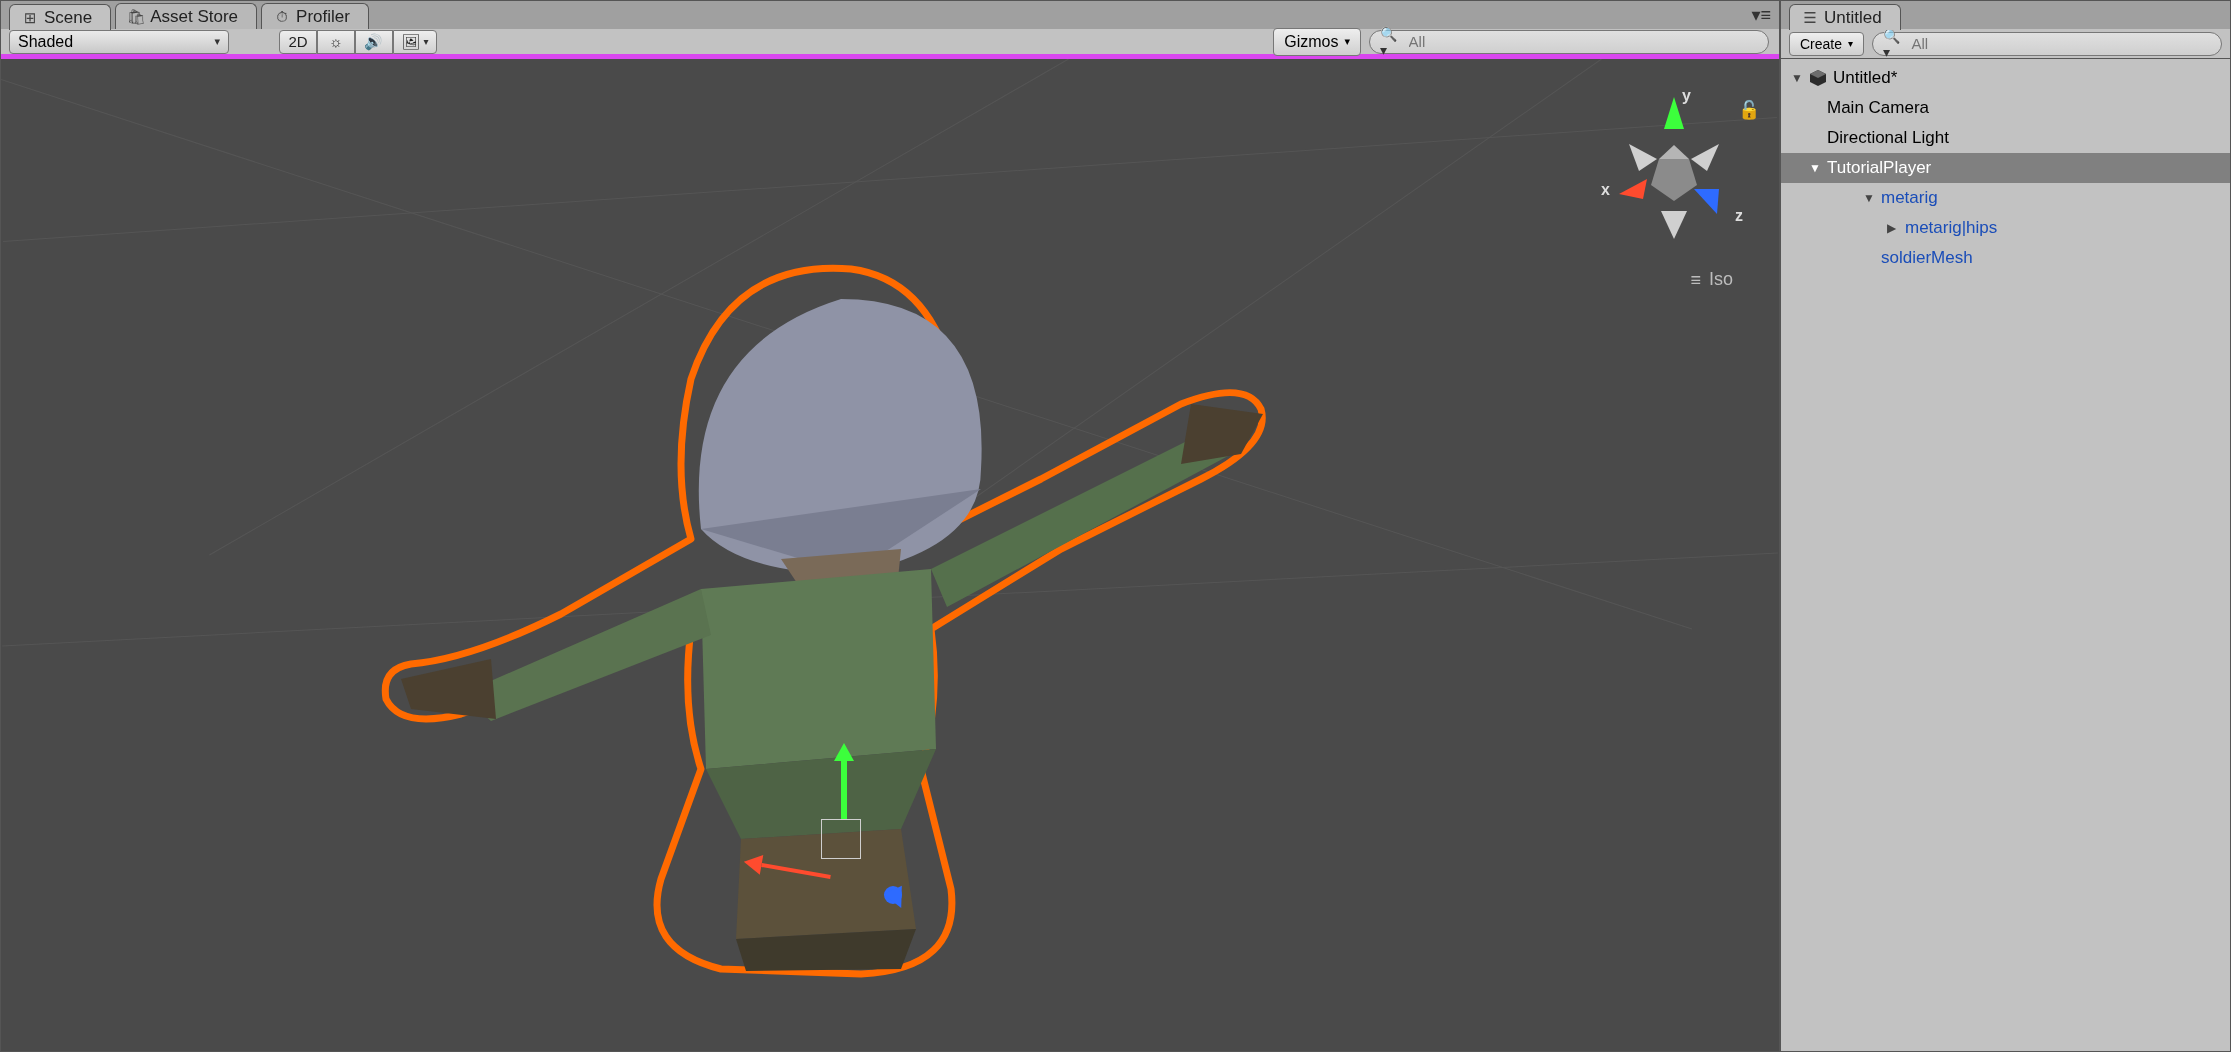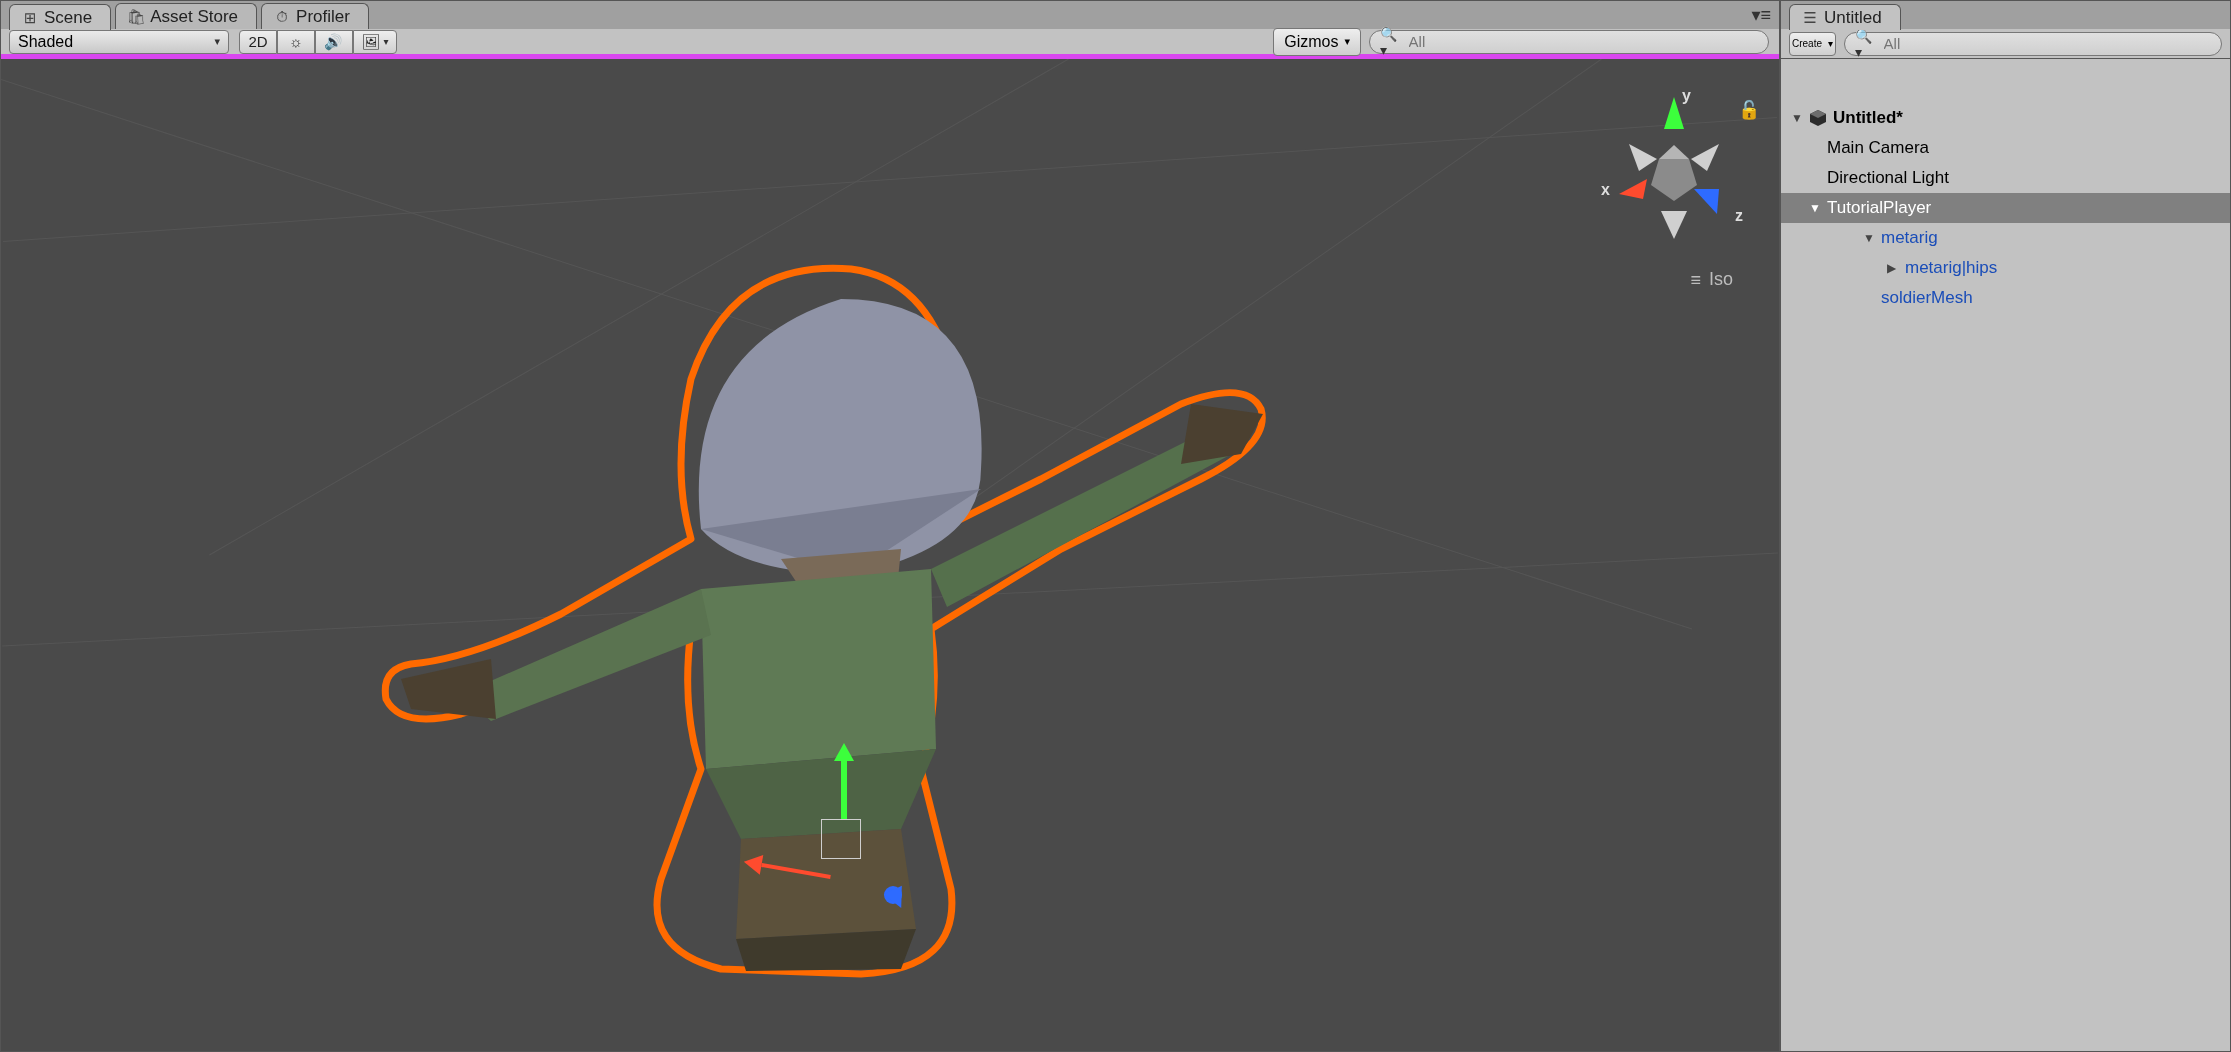--- a/index.html
+++ b/index.html
@@ -12,21 +12,21 @@
   .tab.active { background:#c2c2c2; position:relative; z-index:2; top:1px; }
   .tab .icn { width:16px; height:16px; display:inline-flex; align-items:center; justify-content:center; font-size:15px; color:#444; }
   .tab-strip .tab-menu { margin-left:auto; margin-right:8px; color:#333; font-size:18px; cursor:pointer; align-self:center; }
 
   .toolbar { height:30px; background:#c2c2c2; border-bottom:5px solid #d946ef; display:flex; align-items:center; padding:0 8px; gap:10px; position:relative; }
   .dropdown { height:24px; min-width:220px; background:linear-gradient(#eaeaea,#c8c8c8); border:1px solid #777; border-radius:4px; display:flex; align-items:center; justify-content:space-between; padding:0 8px; font-size:16px; color:#000; cursor:pointer; }
   .dropdown .caret { font-size:11px; color:#333; }
   .tbtn { width:38px; height:24px; background:linear-gradient(#eee,#cfcfcf); border:1px solid #777; border-radius:4px; display:flex; align-items:center; justify-content:center; font-size:15px; color:#222; cursor:pointer; }
   .tbtn.wide { width:44px; }
   .tbtn.caret::after{ content:"▾"; font-size:10px; margin-left:3px; color:#333;}
-  .tgroup { display:flex; gap:0; }
+  .tgroup { display:flex; gap:0;margin-left:40px; }
   .tgroup .tbtn{ border-radius:0;}
   .tgroup .tbtn:first-child{ border-radius:4px 0 0 4px;}
   .tgroup .tbtn:last-child{ border-radius:0 4px 4px 0;}
   .toolbar .right { position:absolute; right:10px; display:flex; align-items:center; gap:8px; }
   .gizmos { height:28px; padding:0 10px; background:linear-gradient(#eee,#cfcfcf); border:1px solid #777; border-radius:4px; display:flex; align-items:center; gap:6px; font-size:16px; color:#000; cursor:pointer;}
   .search { height:24px; width:400px; background:linear-gradient(#e0e0e0,#cfcfcf); border:1px solid #777; border-radius:12px; display:flex; align-items:center; padding:0 10px; gap:6px; font-size:15px; color:#333; }
   .search input { border:none; background:transparent; outline:none; font-size:15px; width:100%; }
   .search .mag { font-size:14px; }
 
   .viewport { position:absolute; left:0; top:58px; right:0; bottom:0; background:#4a4a4a; overflow:hidden; }
@@ -45,30 +45,30 @@
   .move-arrow-green::before{content:"";position:absolute;top:-16px;left:-7px;border-left:10px solid transparent;border-right:10px solid transparent;border-bottom:18px solid #3cff3c;}
   .move-arrow-red { position:absolute; width:70px; height:4px; background:#ff4b2e; }
   .move-arrow-red::before{content:"";position:absolute;left:-18px;top:-8px;border-top:10px solid transparent;border-bottom:10px solid transparent;border-right:18px solid #ff4b2e;}
   .move-arrow-blue { position:absolute; width:12px;height:12px;background:#2e6bff;border-radius:50%; }
   .gizmo-box { position:absolute; width:40px; height:40px; border:1px solid #cfcfcf; }
 
   
   .hier-panel { position:absolute; right:0; top:0; width:451px; height:1052px; background:#c2c2c2; border:1px solid #555; }
   .hier-tabstrip { height:28px; background:#a0a0a0; display:flex; align-items:flex-end; padding-left:8px; }
   .hier-toolbar { height:30px; border-bottom:1px solid #555; display:flex; align-items:center; padding:0 8px; gap:8px; }
-  .create-btn { height:24px; padding:0 2px; background:linear-gradient(#eee,#cfcfcf); border:1px solid #777; border-radius:4px; font-size:10px; display:flex; align-items:center; gap:4px; cursor:pointer;}
+  .create-btn { height:24px; padding:0 10px; background:linear-gradient(#eee,#cfcfcf); border:1px solid #777; border-radius:4px; font-size:14px; display:flex; align-items:center; gap:4px; cursor:pointer;}
   .create-btn::after{content:"▾"; font-size:10px; margin-left:2px;}
   .hier-toolbar .search { width:100%; flex:1; }
 
   .tree { padding:4px 0; font-size:17px; }
   .row { height:30px; display:flex; align-items:center; padding-left:10px; color:#000; cursor:pointer; white-space:nowrap; }
   .row .arrow { width:14px; display:inline-block; color:#444; font-size:12px; margin-right:4px; }
   .row .arrow.collapsed::before{content:"▶";}
   .row .arrow.expanded::before{content:"▼";}
-  .row.root { font-weight:bold;margin-top:40px; }
+  .row.root { font-weight:normal; }
   .row.root .unity-icon { width:18px;height:18px; margin-right:6px; display:inline-block; }
   .row.selected { background:#808080; color:#fff; }
   .row.selected .arrow{ color:#fff; }
   .row.prefab { color:#1a4db8; }
   .indent-1{ padding-left:28px;} .indent-2{ padding-left:58px;} .indent-3{ padding-left:82px;} .indent-4{ padding-left:106px;}
 
 </style>
 </head>
 <body>
 

